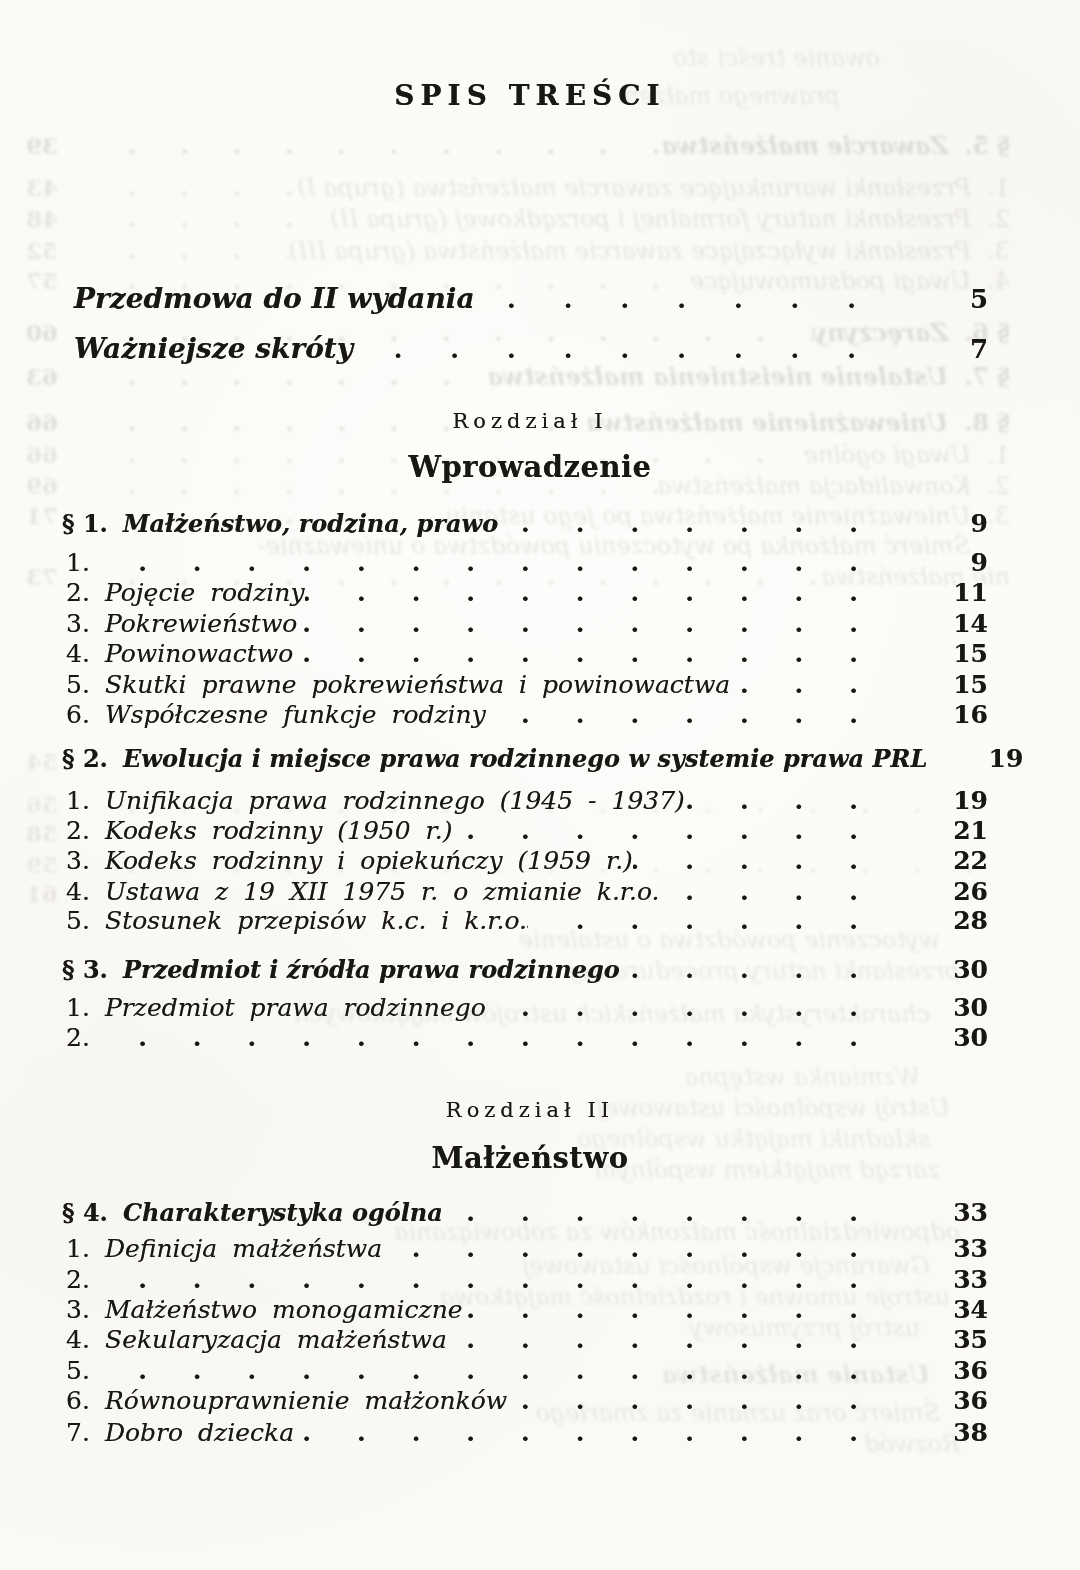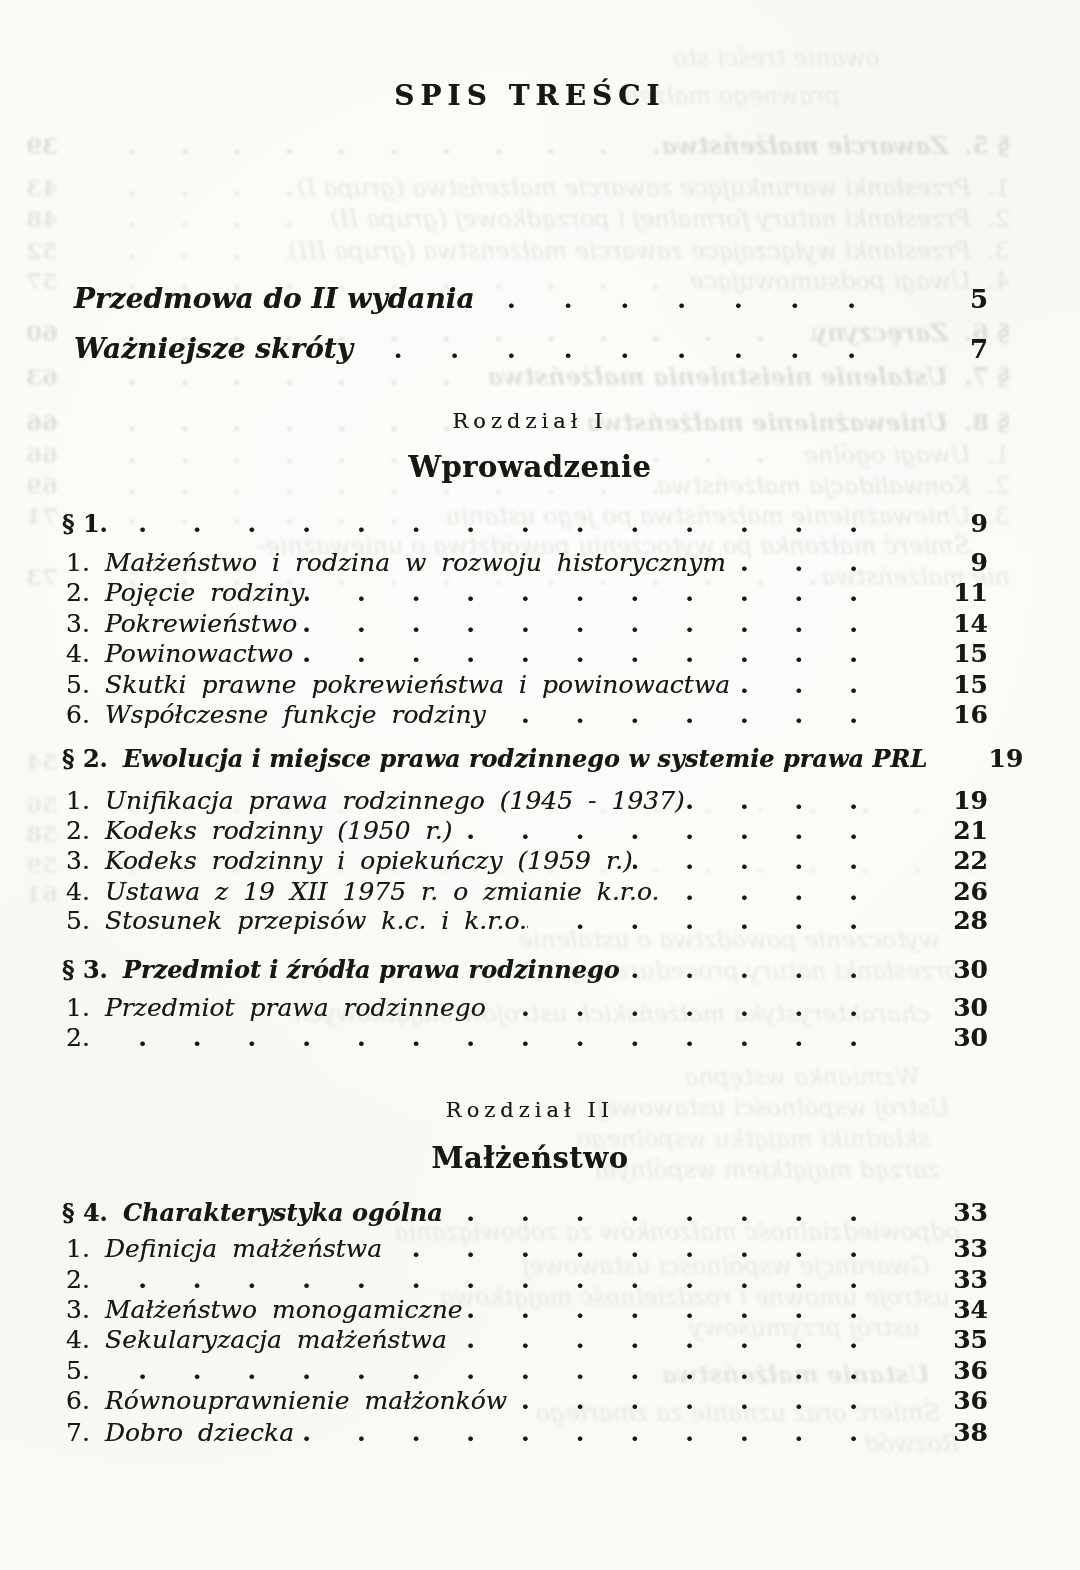--- a/index.html
+++ b/index.html
@@ -202,26 +202,26 @@
       </div>
       <div class="row front" style="top: 332px;">
         <span class="label">Ważniejsze skróty</span>
         <span class="leader">........................</span>
         <span class="pnum">7</span>
       </div>
       <div class="centered kicker" style="top: 409px;">Rozdział I</div>
       <div class="centered chtitle" style="top: 450px;">Wprowadzenie</div>
       <div class="row sec" style="top: 509px;">
         <span class="num">§ 1.</span>
+        <span class="label">Małżeństwo, rodzina, prawo</span>
         <span class="leader">........................</span>
         <span class="pnum">9</span>
       </div>
       <div class="row item" style="top: 548px;">
         <span class="num">1.</span>
-        <span class="label">Małżeństwo i rodzina w rozwoju historycznym</span>
         <span class="leader">........................</span>
         <span class="pnum">9</span>
       </div>
       <div class="row item" style="top: 578px;">
         <span class="num">2.</span>
         <span class="label">Pojęcie rodziny</span>
         <span class="leader">........................</span>
         <span class="pnum">11</span>
       </div>
       <div class="row item" style="top: 609px;">

